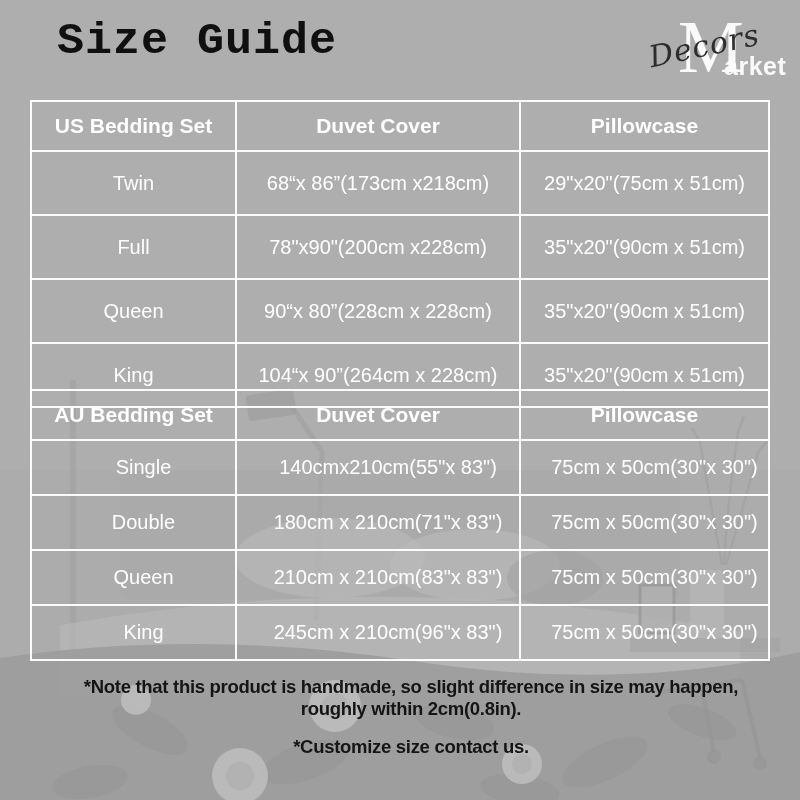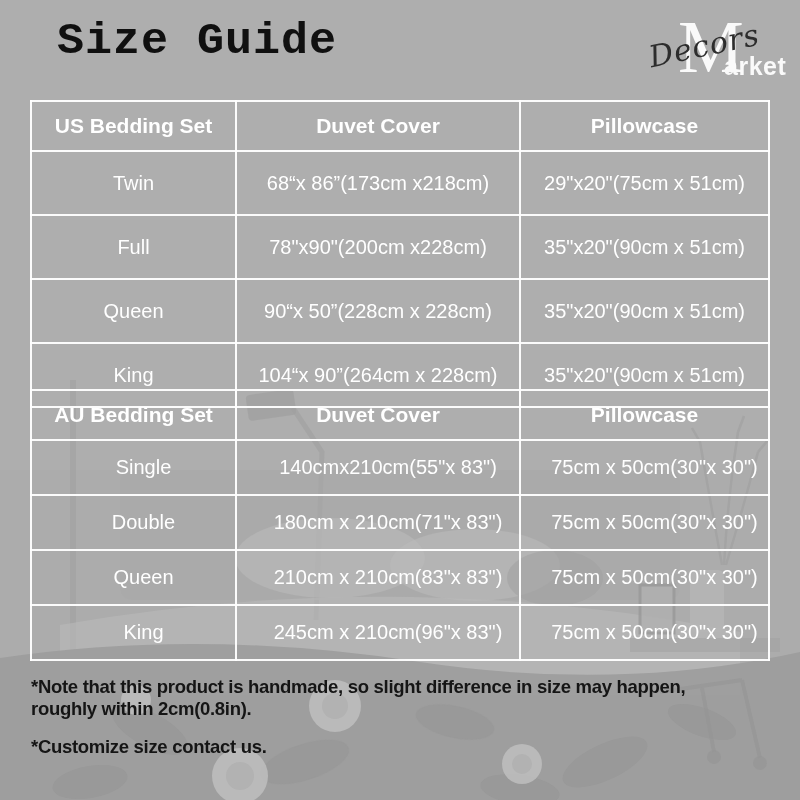--- a/index.html
+++ b/index.html
@@ -53,21 +53,21 @@
   .col-size  { width:205px; }
   .col-duvet { width:284px; }
   .col-pillow{ width:249px; }
 
   
   .notes {
     position:absolute; left:31px; top:676px; width:760px;
     color:#151515; font-weight:bold; font-size:18.5px;
     letter-spacing:-0.3px; line-height:1.18;
   }
-  .notes .line { white-space:nowrap; }
+  .notes .line { white-space:nowrap;text-align:center; }
   .notes .note-customize { margin-top:16px; }
 </style>
 </head>
 <body>
 
 <div class="canvas">
 
   <svg class="bg-photo" viewBox="0 0 800 800" preserveAspectRatio="none" aria-hidden="true">
     <rect x="0" y="0" width="800" height="800" fill="#adadad"></rect>
     <rect x="0" y="0" width="800" height="470" fill="#afafaf"></rect>
@@ -158,21 +158,21 @@
       <td>68“x 86”(173cm x218cm)</td>
       <td>29"x20"(75cm x 51cm)</td>
     </tr>
     <tr>
       <td>Full</td>
       <td>78"x90"(200cm x228cm)</td>
       <td>35"x20"(90cm x 51cm)</td>
     </tr>
     <tr>
       <td>Queen</td>
-      <td>90“x 50”(228cm x 228cm)</td>
+      <td>90“x 80”(228cm x 228cm)</td>
       <td>35"x20"(90cm x 51cm)</td>
     </tr>
     <tr>
       <td>King</td>
       <td>104“x 90”(264cm x 228cm)</td>
       <td>35"x20"(90cm x 51cm)</td>
     </tr>
   </tbody>
     </table>
 

